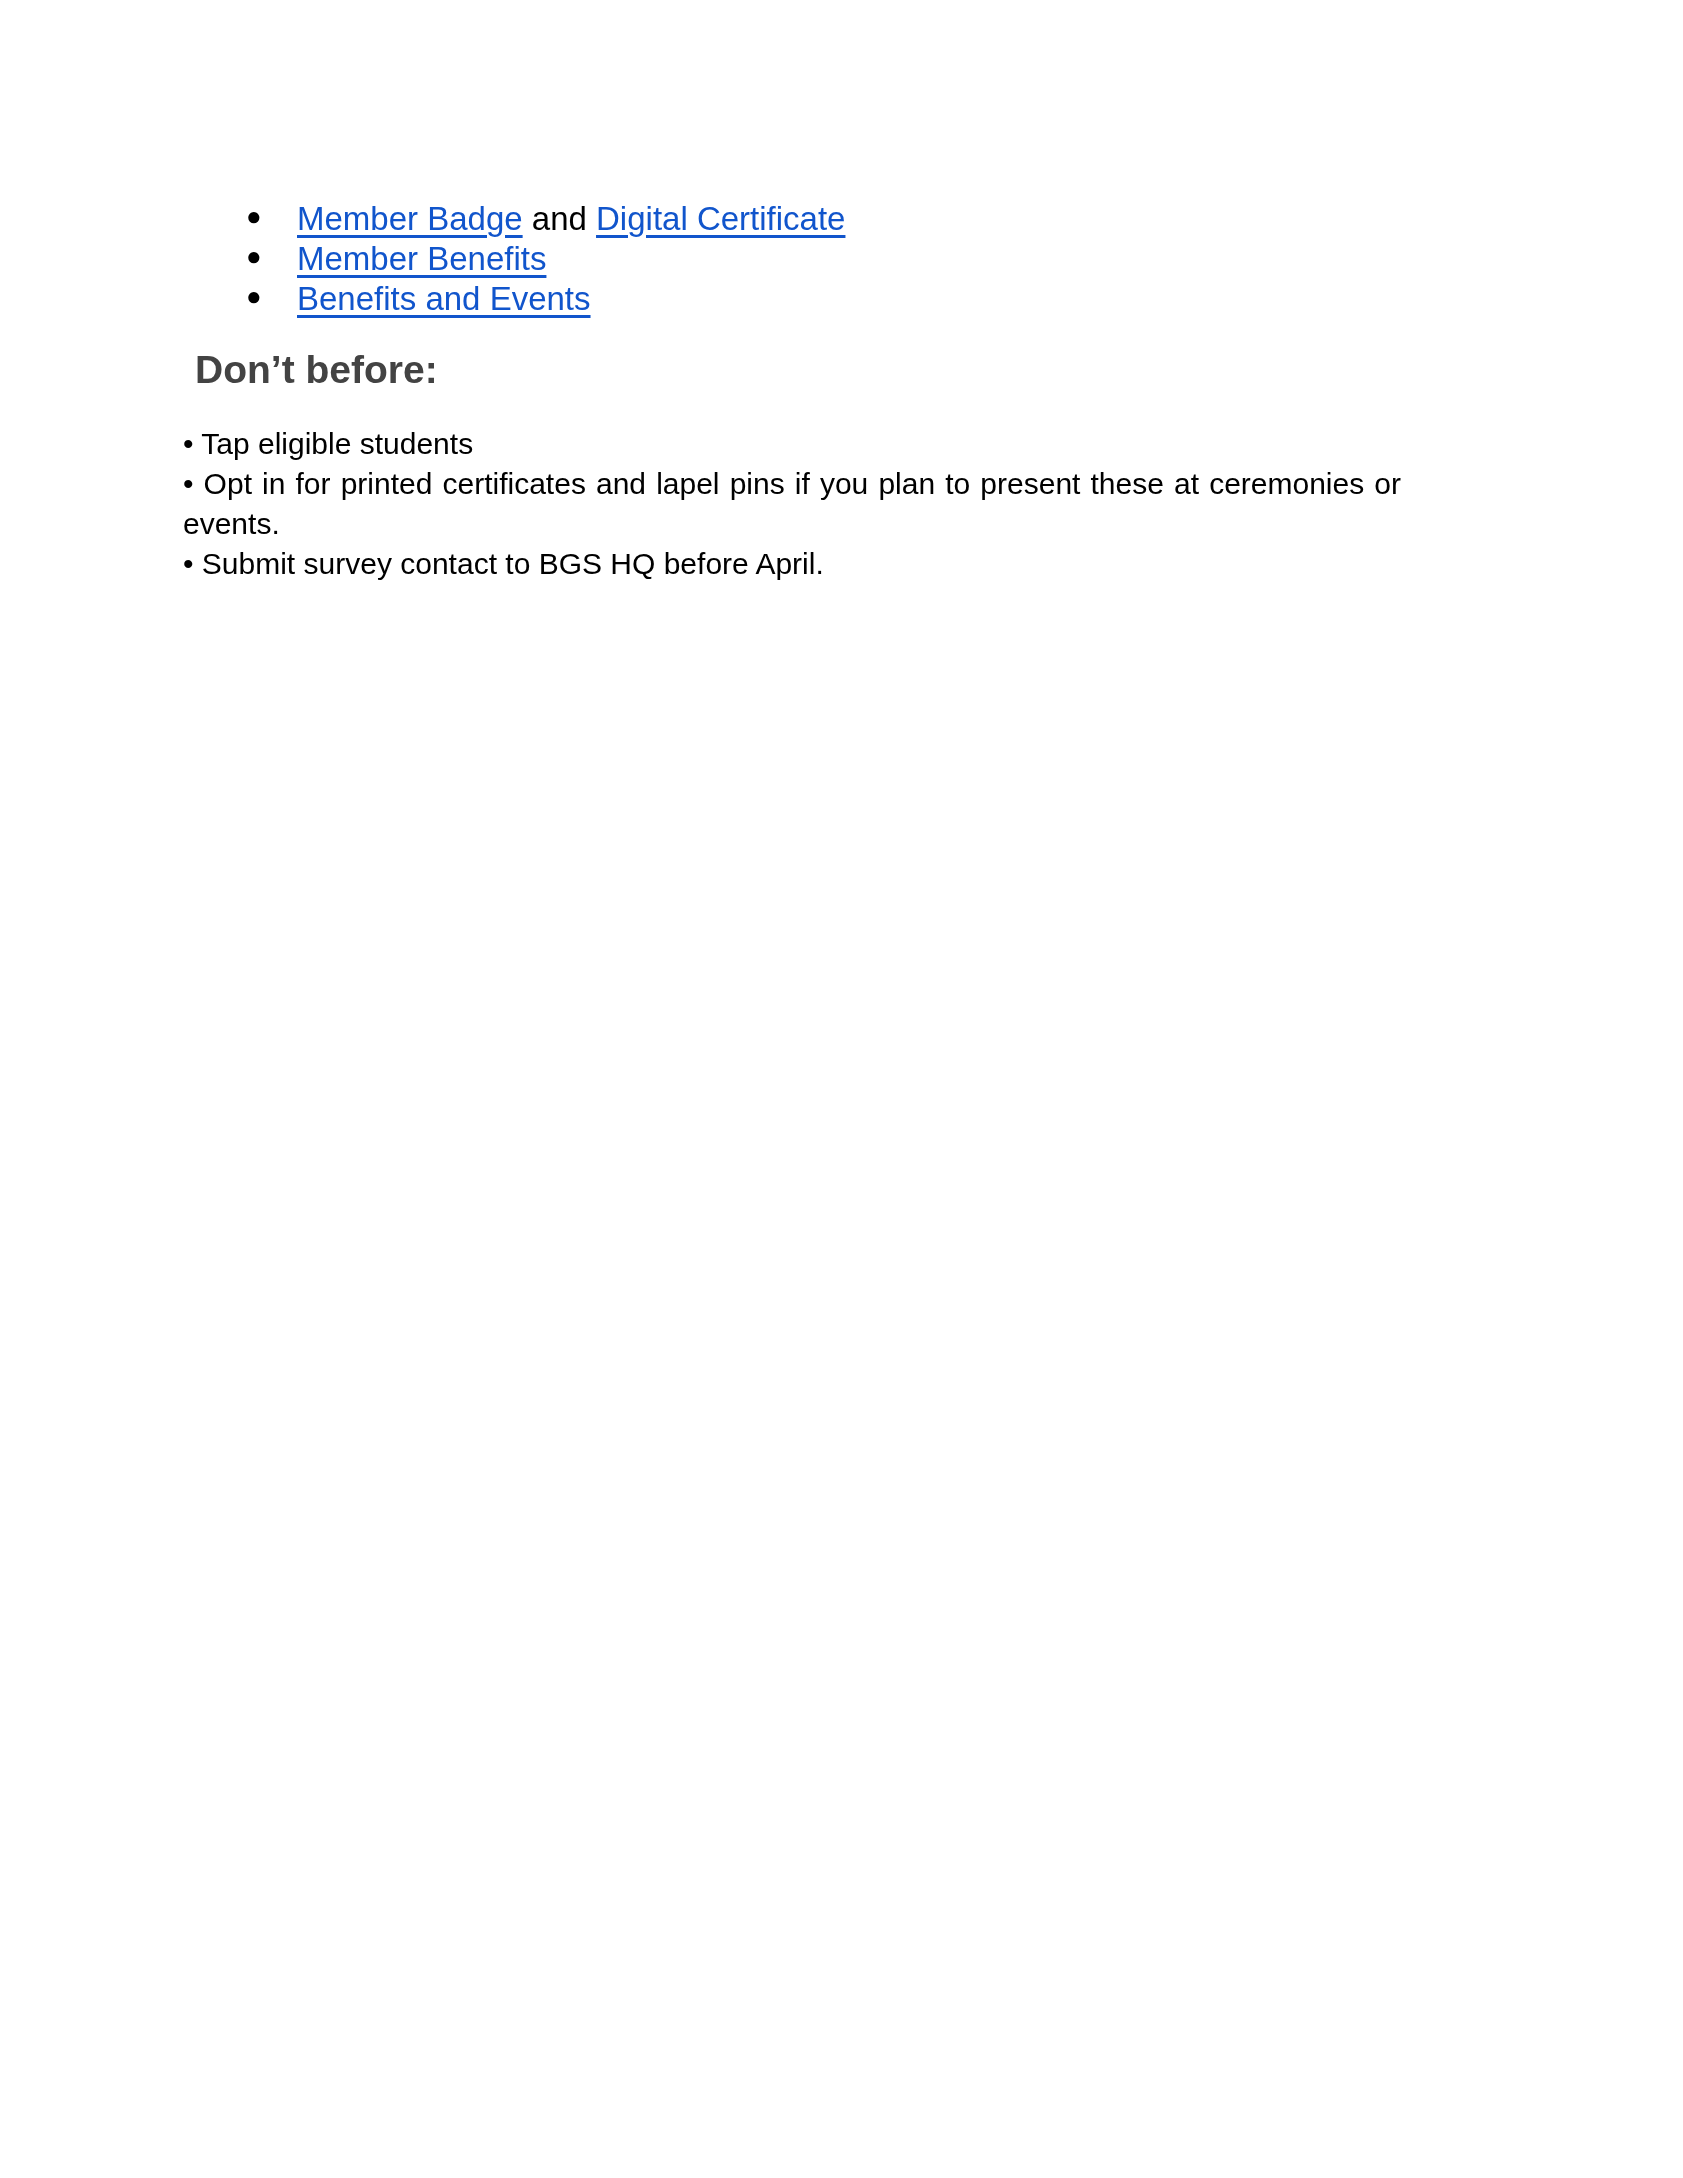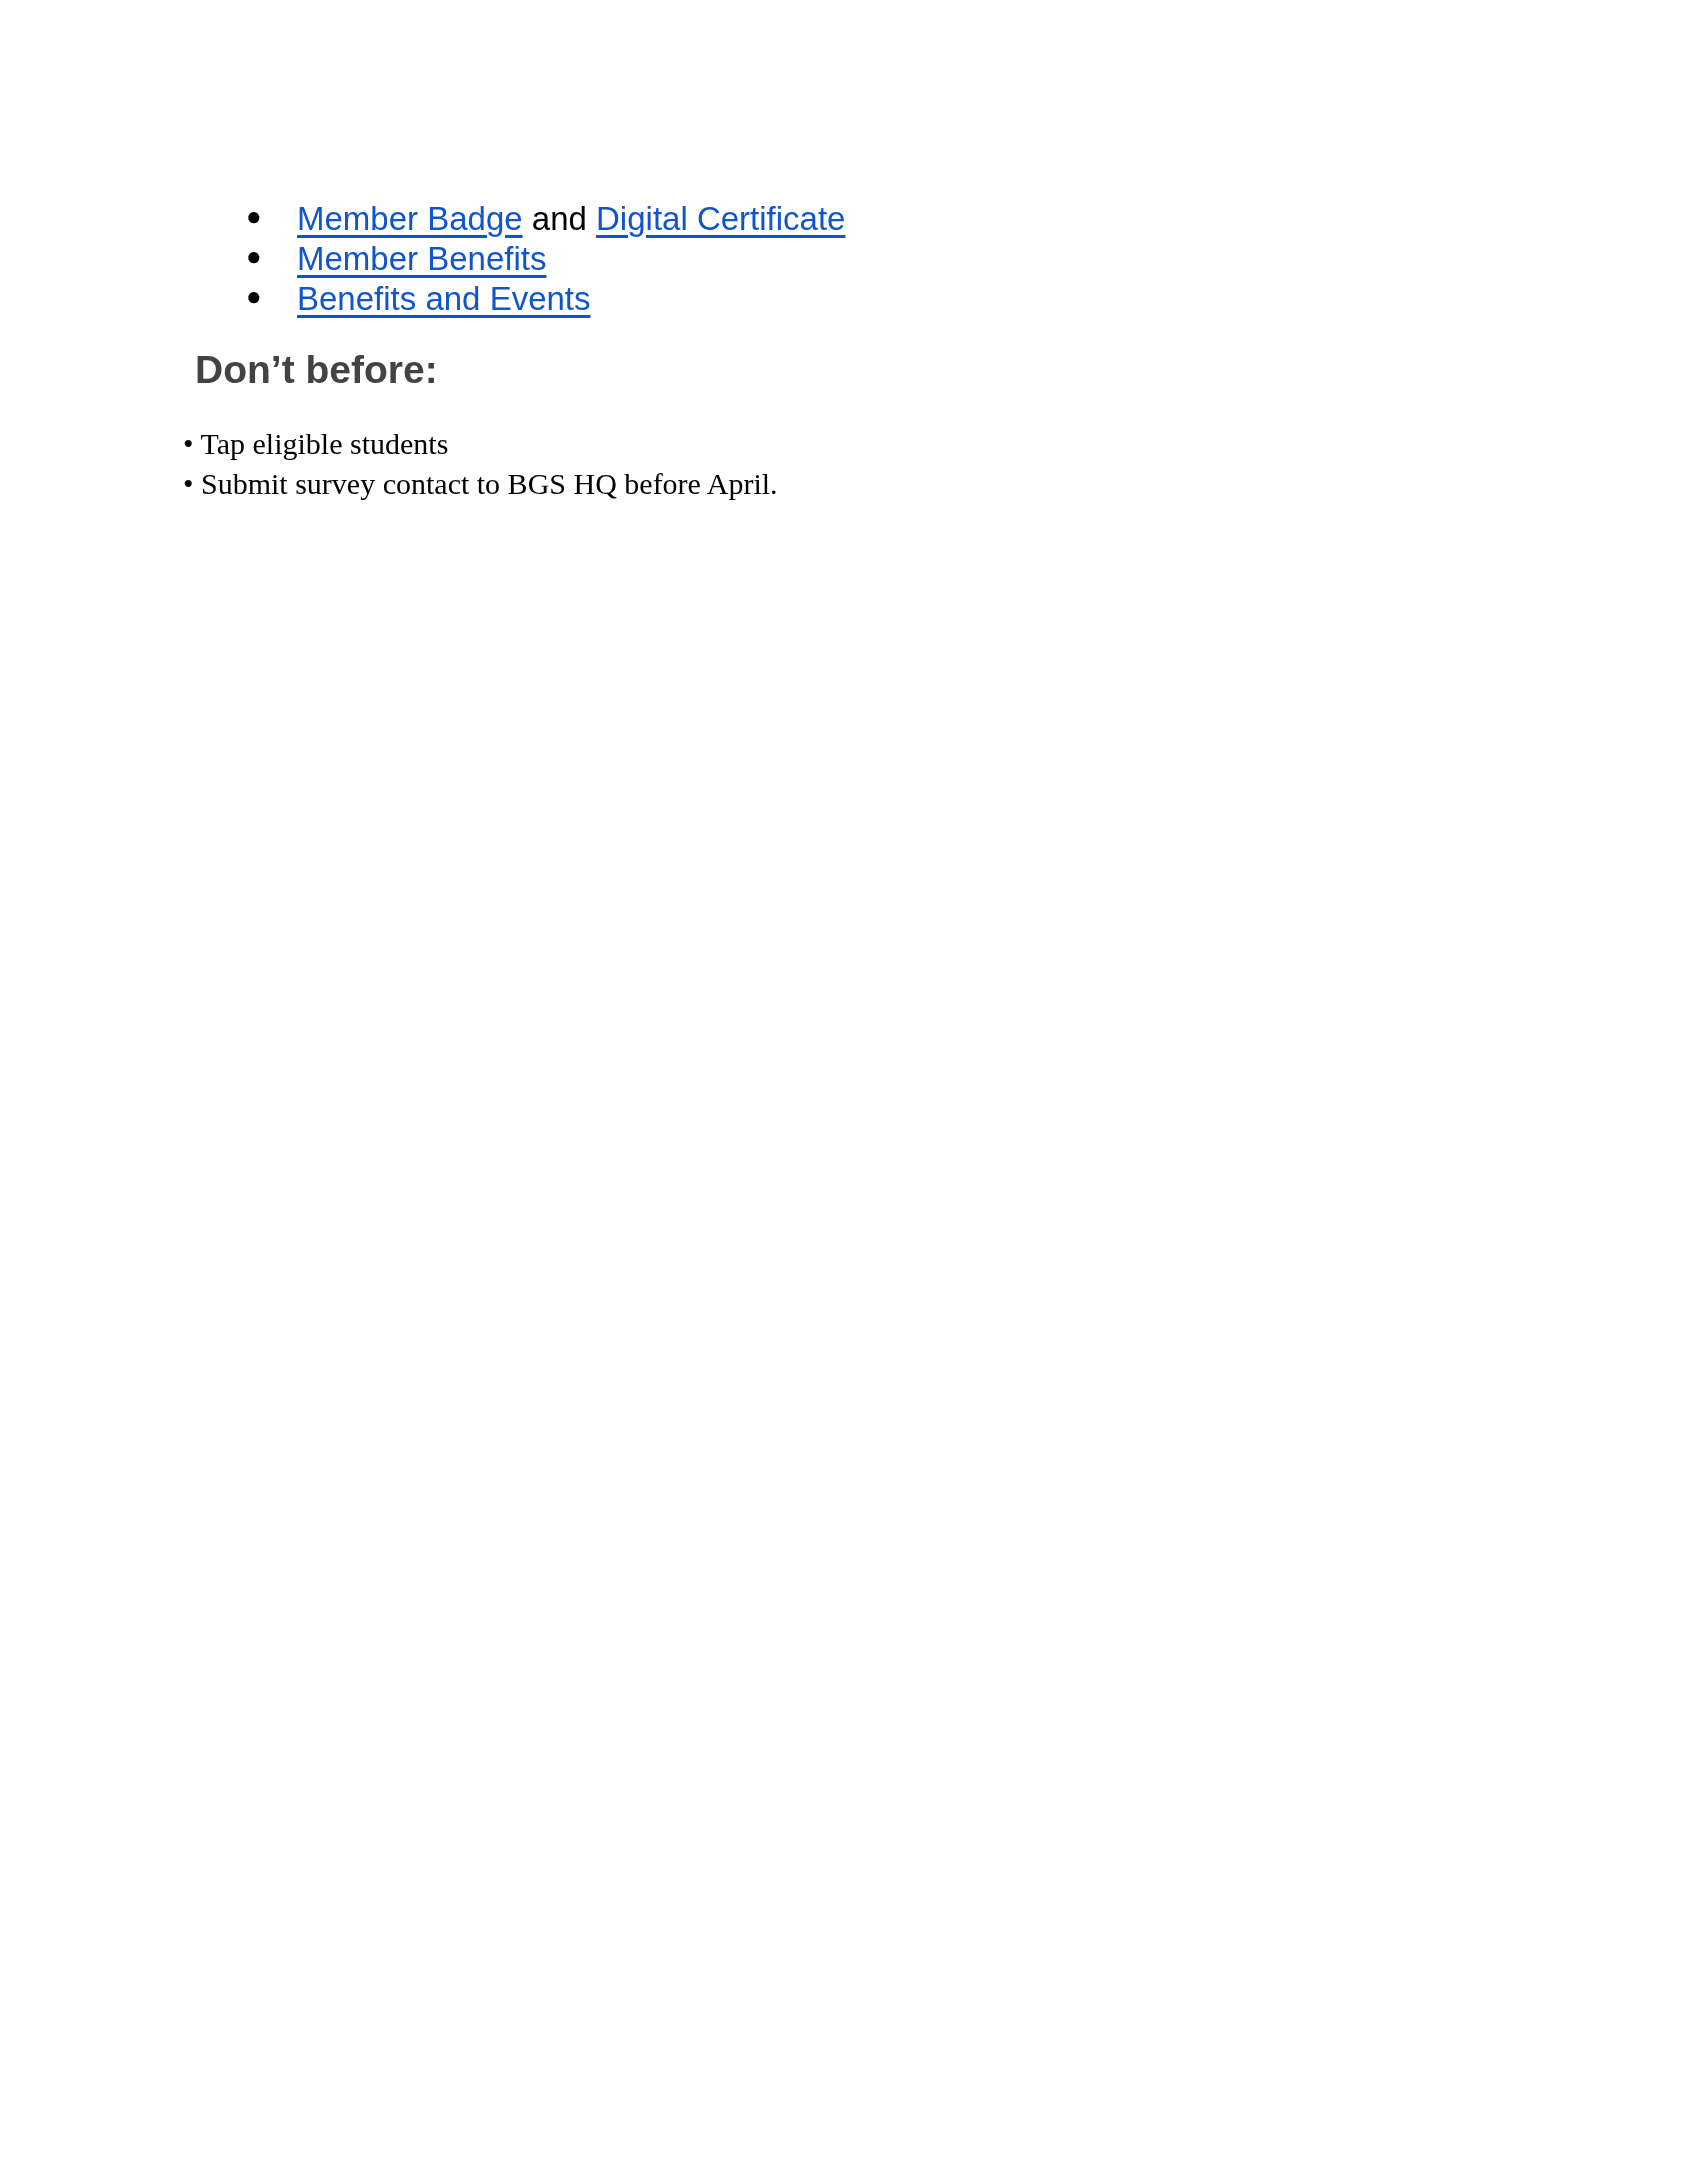--- a/index.html
+++ b/index.html
@@ -60,21 +60,21 @@
   .notes {
     position: absolute;
     left: 183px;
     top: 424px;
     width: 1218px;
     font-size: 30px;
     line-height: 40px;
     color: var(--text-color, #000000);
     text-align: justify;
   }
-  .note-line { margin: 0; font-family: Liberation Serif, serif; }
+  .note-line { margin: 0; }
   .note-line:last-child { text-align: left; }
 </style>
 </head>
 <body>
 
 <div class="page">
 
   <ul class="linked-list">
     <li>
       <span class="bullet">●</span>
@@ -87,17 +87,18 @@
     <li>
       <span class="bullet">●</span>
       <a class="doclink" href="#">Benefits and Events</a>
     </li>
   </ul>
 
   <h3 class="section-heading">Don’t before:</h3>
 
   <div class="notes">
     <div class="note-line">• Tap eligible students</div>
+    <div class="note-line">• Opt in for printed certificates and lapel pins if you plan to present these at ceremonies or events.</div>
     <div class="note-line">• Submit survey contact to BGS HQ before April.</div>
   </div>
 
 </div>
 
 
 </body></html>

